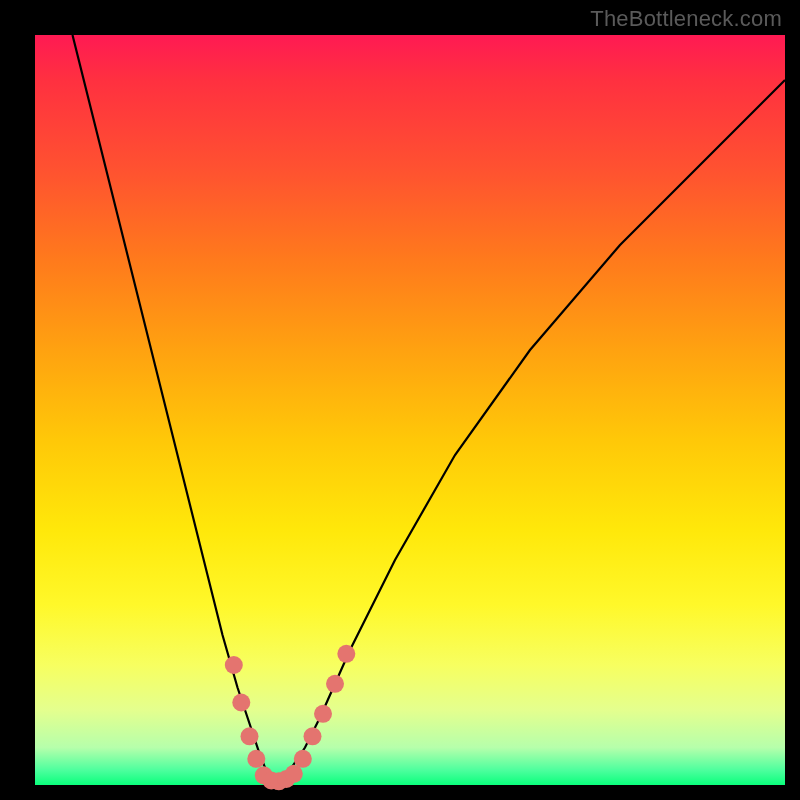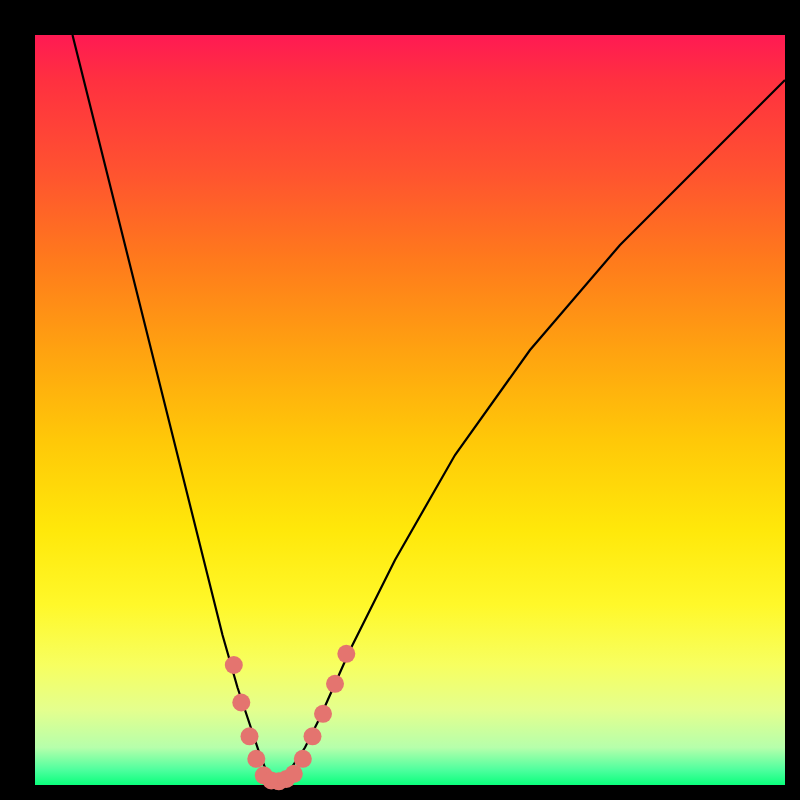--- a/index.html
+++ b/index.html
@@ -84,13 +84,14 @@
           <circle cx="251.3" cy="744.0" r="9" class="dot"></circle>
           <circle cx="258.8" cy="738.8" r="9" class="dot"></circle>
           <circle cx="267.8" cy="723.8" r="9" class="dot"></circle>
           <circle cx="277.5" cy="701.3" r="9" class="dot"></circle>
           <circle cx="288.0" cy="678.8" r="9" class="dot"></circle>
           <circle cx="300.0" cy="648.8" r="9" class="dot"></circle>
           <circle cx="311.3" cy="618.8" r="9" class="dot"></circle>
         </g>
     </svg>
   </div>
+  <div class="watermark">TheBottleneck.com</div>
 </div>
 
 </body></html>

